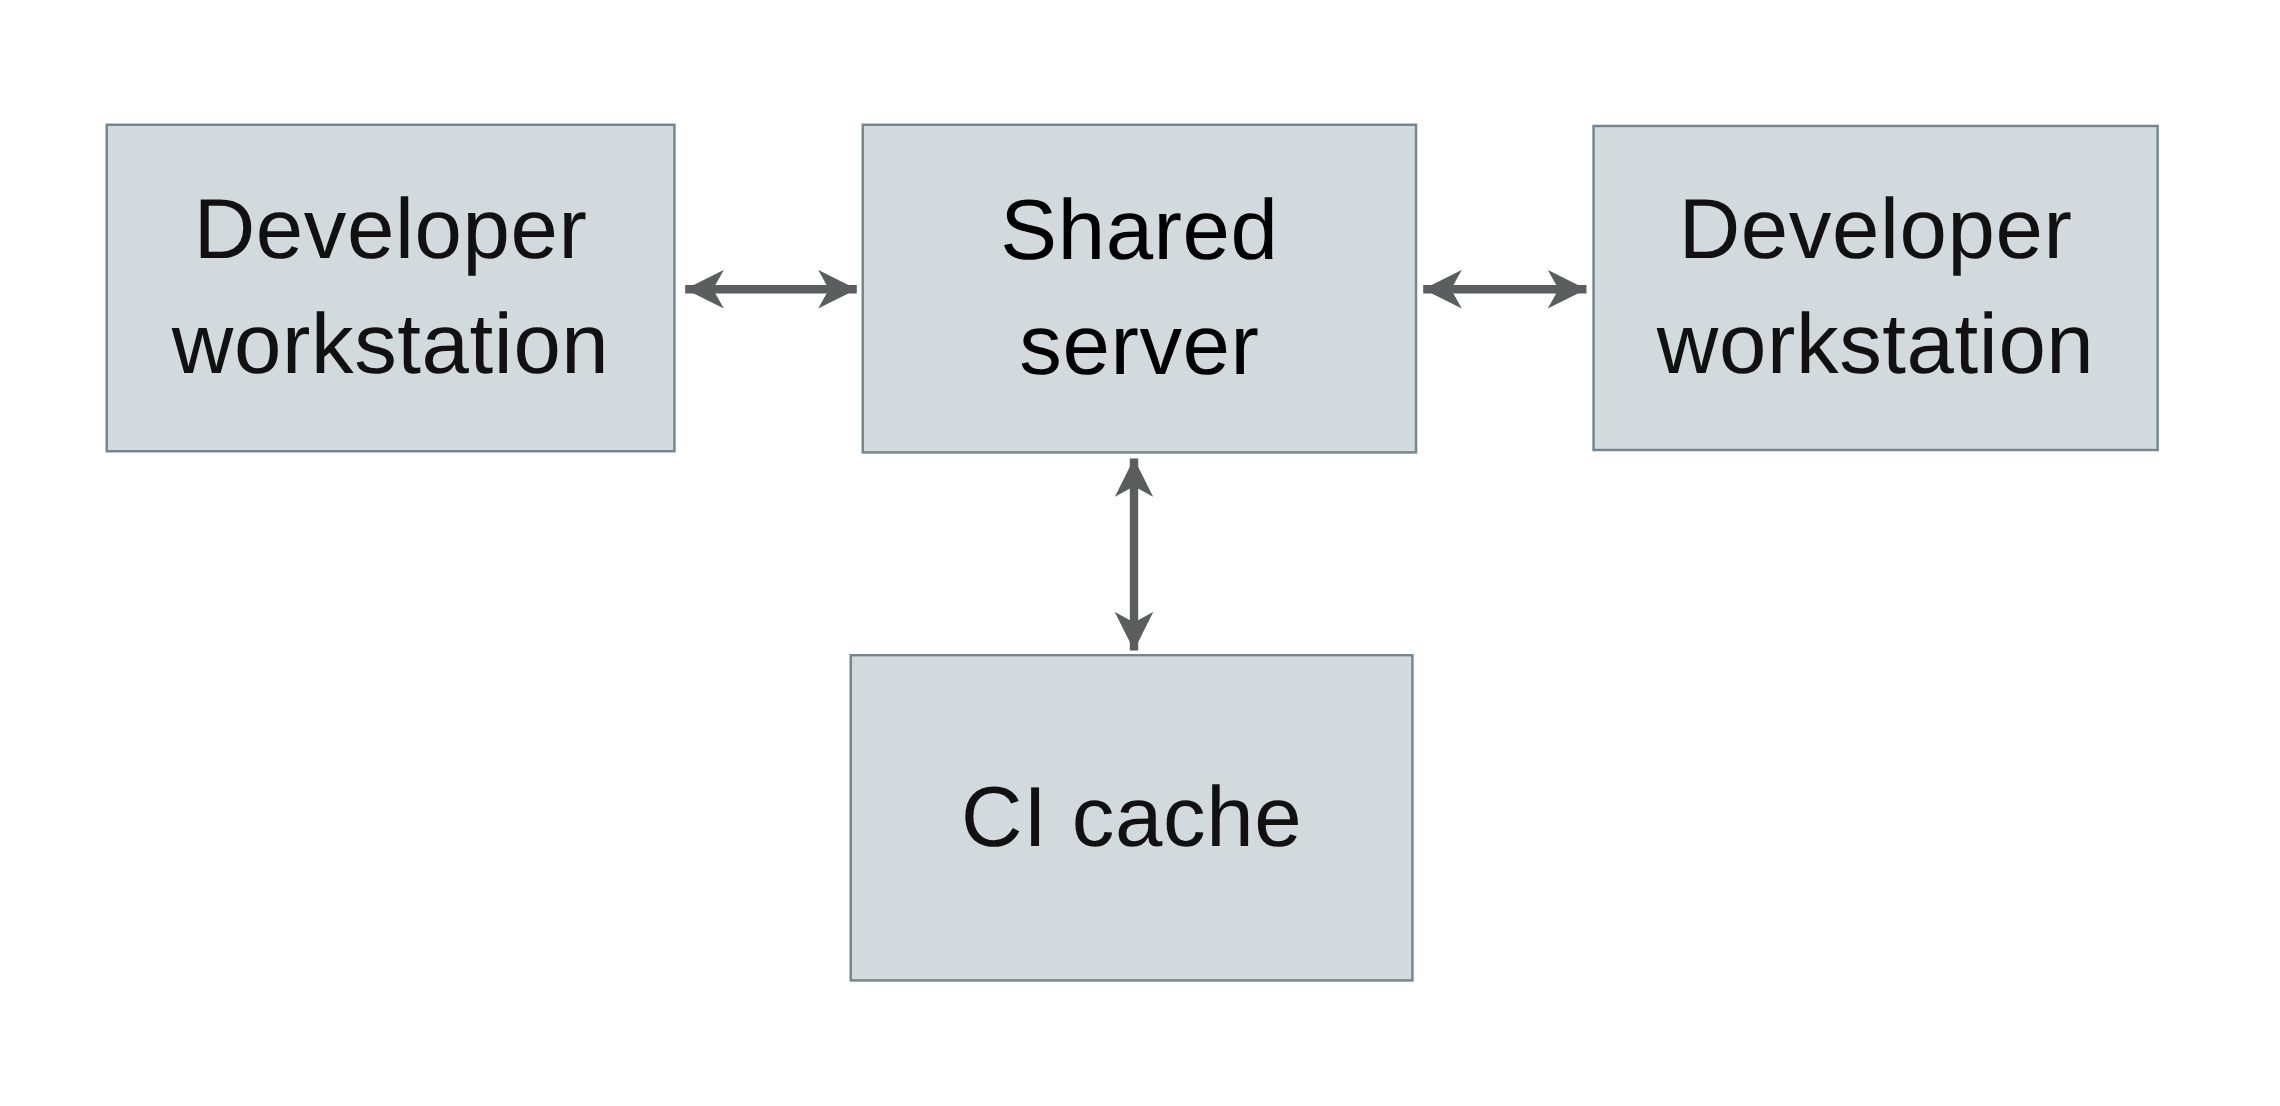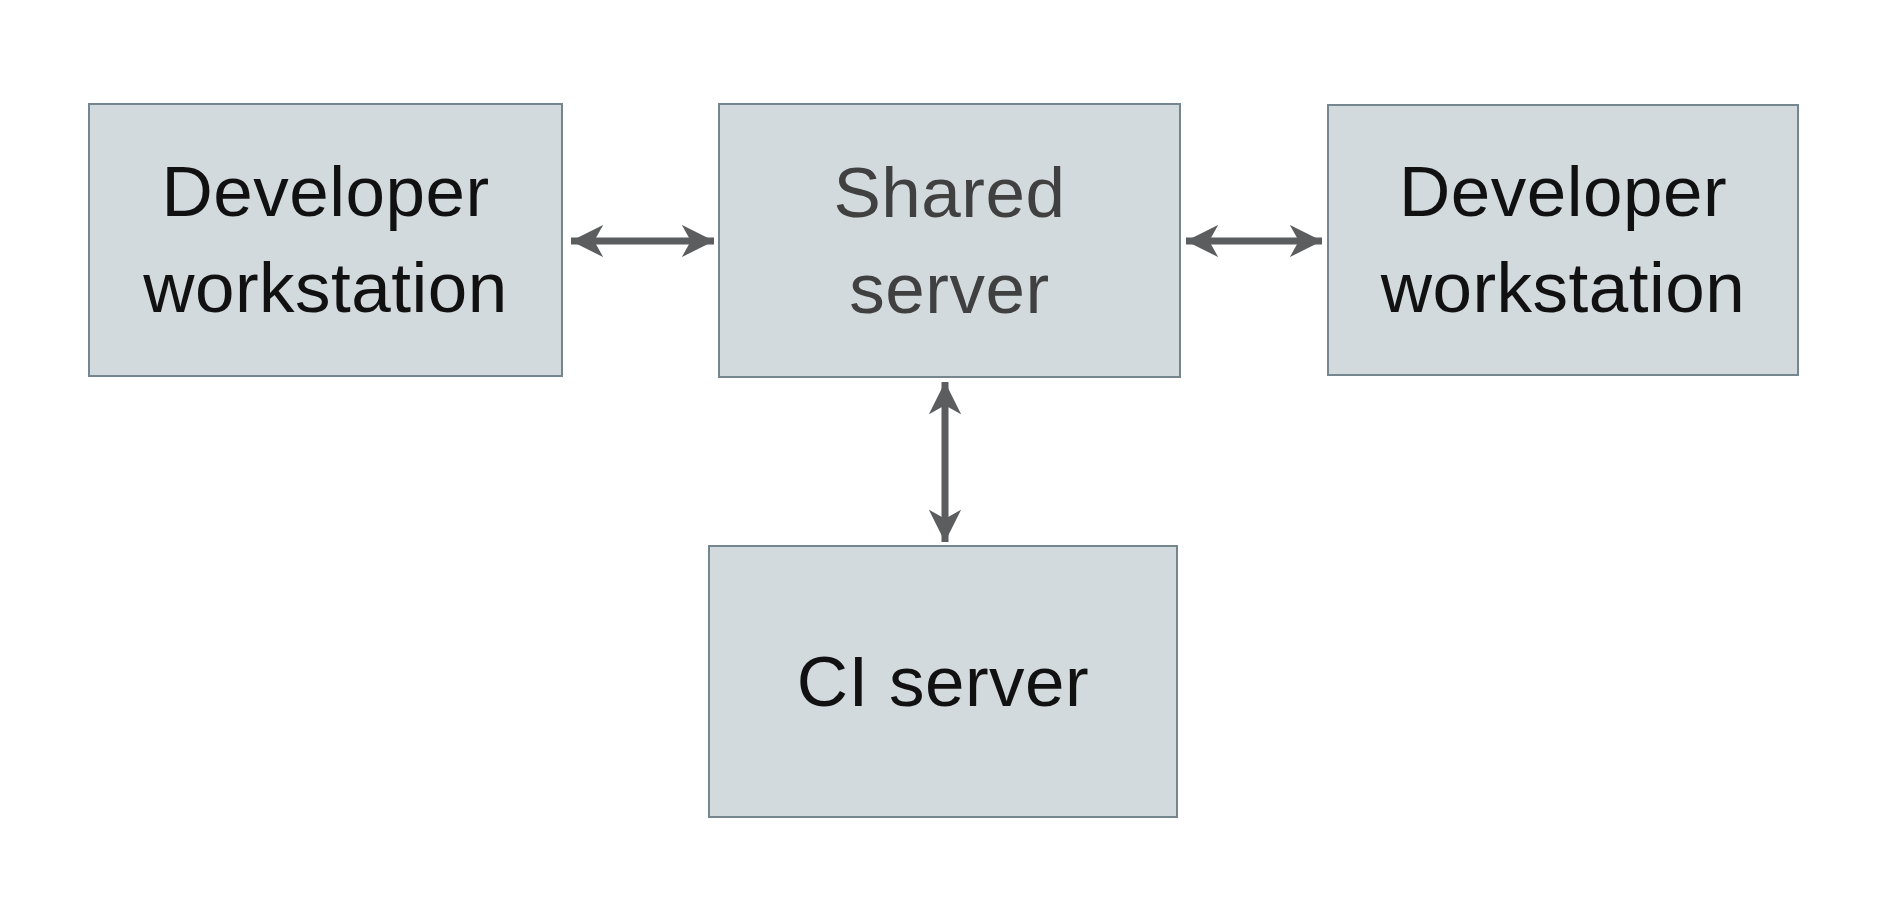--- a/index.html
+++ b/index.html
@@ -48,32 +48,32 @@
 </head>
 <body>
 
 <div class="canvas" style="background-color: rgb(255, 255, 255);">
 
   <div class="node node-dev-left" style="background-color: rgb(211, 218, 222); border-color: rgb(118, 134, 143); color: rgb(17, 17, 17);">
     <span>Developer</span>
     <span>workstation</span>
   </div>
 
-  <div class="node node-cache" style="background-color: rgb(211, 218, 222); border-color: rgb(118, 134, 143); color: #404040;">
+  <div class="node node-cache" style="background-color: rgb(211, 218, 222); border-color: rgb(118, 134, 143); color: #000000;">
     <span>Shared</span>
     <span>server</span>
   </div>
 
   <div class="node node-dev-right" style="background-color: rgb(211, 218, 222); border-color: rgb(118, 134, 143); color: rgb(17, 17, 17);">
     <span>Developer</span>
     <span>workstation</span>
   </div>
 
   <div class="node node-ci" style="background-color: rgb(211, 218, 222); border-color: rgb(118, 134, 143); color: rgb(17, 17, 17);">
-    <span>CI server</span>
+    <span>CI cache</span>
   </div>
 
   <svg class="connectors" viewBox="0 0 1900 922" xmlns="http://www.w3.org/2000/svg">
     <defs>
       <marker id="arrowhead" viewBox="0 0 10 10" refX="10" refY="5" markerWidth="5.2" markerHeight="4.6" orient="auto-start-reverse">
         <path d="M 0 0 L 10 5 L 0 10 L 2.8 5 Z" style="fill: rgb(91, 93, 95);"></path>
       </marker>
     </defs>
 
     <line x1="571" y1="241" x2="714" y2="241" stroke-width="7" marker-start="url(#arrowhead)" marker-end="url(#arrowhead)" style="stroke: rgb(91, 93, 95);"></line>

